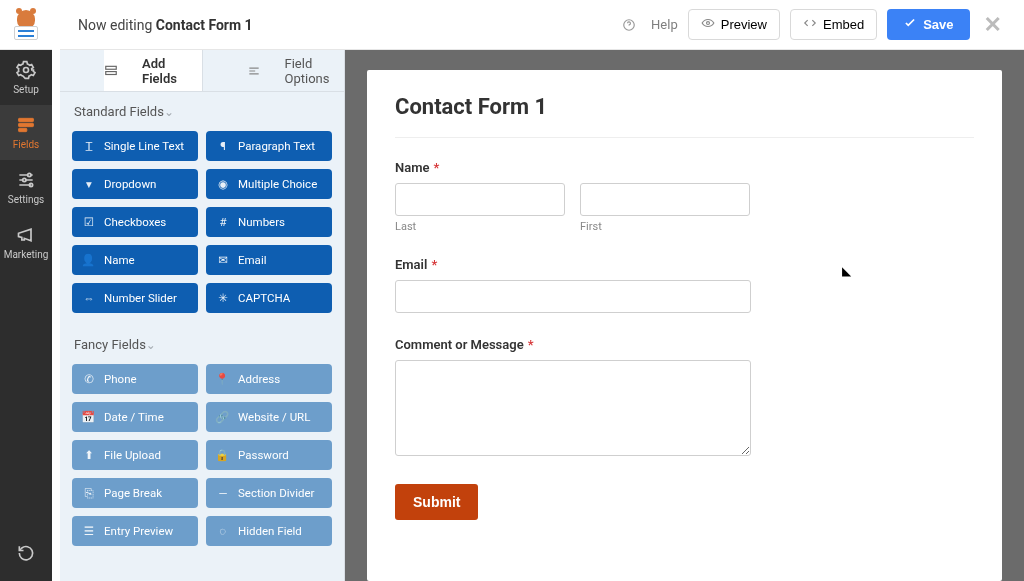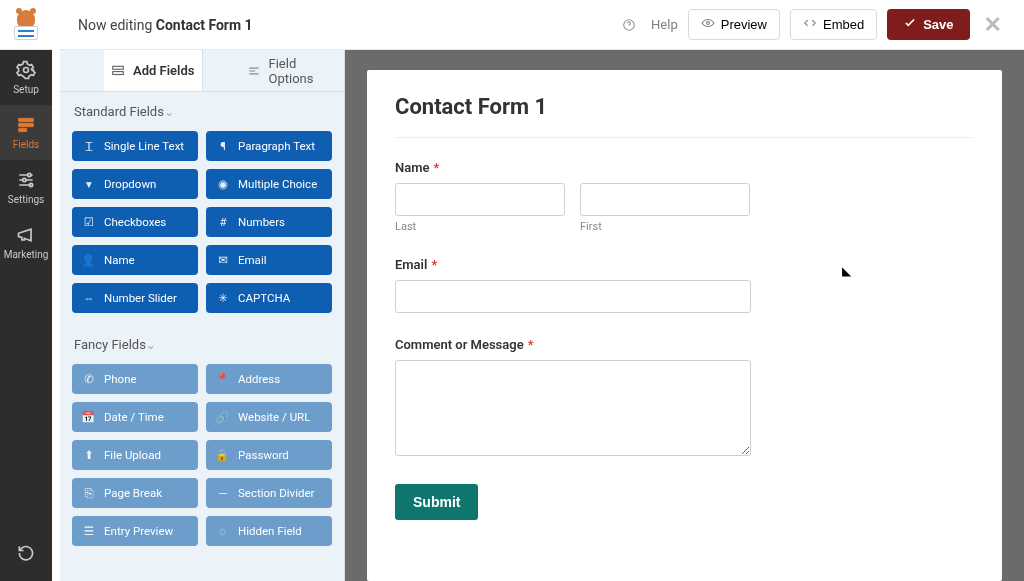--- a/index.html
+++ b/index.html
@@ -41,32 +41,32 @@
   .tb-right { margin-left:auto; display:flex; align-items:center; gap:10px; }
 
   .tb-link { color:#7f7f7f; font-size:13px; display:flex; align-items:center; gap:15px; cursor:pointer; }
   .tb-link .mini { width:14px; height:14px; display:inline-flex; align-items:center; justify-content:center; }
 
   .ghost-btn {
     border:1px solid #d9d9d9; border-radius:4px; background:#fff; color:#000000;
     padding:6px 12px; font-size:13px; display:flex; align-items:center; gap:6px; cursor:pointer;
   }
   .save-btn {
-    background:#7f1d1d; border:none; color:#fff; border-radius:4px; padding:7px 16px;
+    background:#3b82f6; border:none; color:#fff; border-radius:4px; padding:7px 16px;
     font-size:13px; font-weight:600; display:flex; align-items:center; gap:6px; cursor:pointer;
   }
   .close-x { color:#bbb; font-size:22px; cursor:pointer; padding:0 4px; font-weight:bold; }
 
   
   .panel {
     position:absolute; left:60px; top:50px; bottom:0; width:285px;
     background:#ebf2f8; border-right:1px solid #d9dfe5; overflow:hidden;
   }
   .tabs { display:flex; height:42px; border-bottom:1px solid #d9dfe5; }
-  .tab { flex:1; display:flex; align-items:center; justify-content:center; gap:8px; font-size:13px; cursor:pointer; color:#555;margin-left:44px; }
+  .tab { flex:1; display:flex; align-items:center; justify-content:center; gap:24px; font-size:13px; cursor:pointer; color:#555;margin-left:44px; }
   .tab.active { background:#fff; font-weight:600; color:#333; border-right:1px solid #d9dfe5; }
   .tab .ticon { width:14px; height:14px; }
 
   .group { padding: 0 0 2px; }
   .group-head { display:flex; align-items:center; justify-content:flex-start; padding:12px 14px 8px; font-size:13px; color:#555; cursor:pointer; }
   .chev { color:#a7adb3; font-size:12px; }
   .field-grid { display:grid; grid-template-columns:1fr 1fr; gap:8px; padding: 4px 12px 10px; }
   .field-btn {
     background:#0e5eb1; color:#fff; border-radius:4px; font-size:11.5px;
     display:flex; align-items:center; gap:8px; padding:8px 10px; cursor:pointer;
@@ -90,21 +90,21 @@
   .row { display:flex; gap:14px; }
   .col { flex:1; }
   .fsub { font-size:11px; color:#888; margin-top:4px; }
   input.text, textarea.text {
     width:100%; border:1px solid #cfcfcf; border-radius:3px; padding:8px 9px; font-size:13px;
   }
   input.narrow { max-width: 170px; }
   input.wide { max-width: 356px; }
   textarea.text { height:96px; max-width: 356px; resize:vertical; }
   .block { margin-bottom:24px; }
-  .submit-btn { background:#0f766e; color:#fff; border:none; border-radius:3px; padding:10px 18px; font-size:14px; font-weight:600; cursor:pointer; }
+  .submit-btn { background:#c2410c; color:#fff; border:none; border-radius:3px; padding:10px 18px; font-size:14px; font-weight:600; cursor:pointer; }
 
   .cursor { position:absolute; left:842px; top:264px; font-size:12px; color:#000; pointer-events:none; }
 </style>
 </head>
 <body>
 
 <div class="rail">
   <div class="logo-box">
     <div class="logo">
         <div class="bear"></div>

